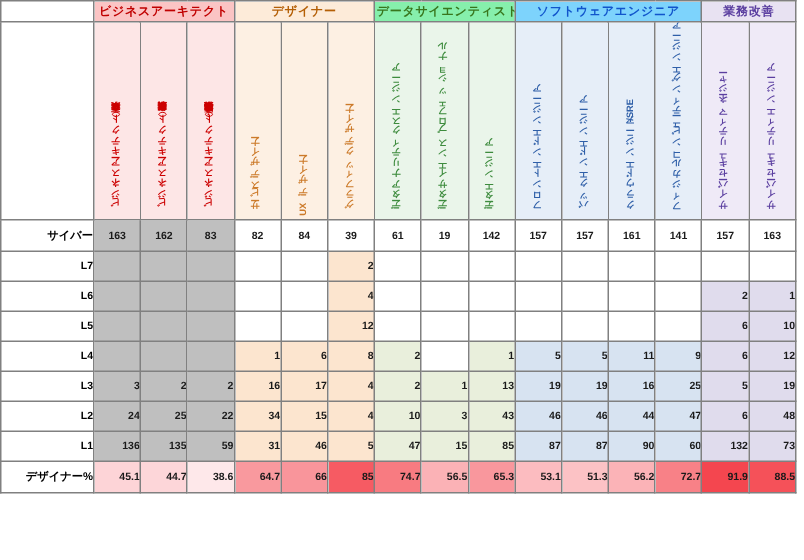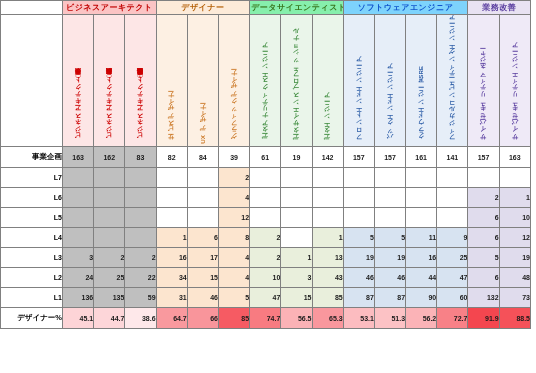--- a/index.html
+++ b/index.html
@@ -200,21 +200,21 @@
               <span class="vtxt">サイバーセキュリティマネージャー</span>
             </div>
           </th>
           <th class="ch-cy">
             <div class="vwrap">
               <span class="vtxt">サイバーセキュリティエンジニア</span>
             </div>
           </th>
         </tr>
         <tr class="emprow">
-          <td class="rowlabel">事業企画</td>
+          <td class="rowlabel">サイバー</td>
           <td class="cell grey" style="text-align: center;">163</td>
           <td class="cell grey" style="text-align: center;">162</td>
           <td class="cell grey" style="text-align: center;">83</td>
           <td class="cell" style="text-align: center;">82</td>
           <td class="cell" style="text-align: center;">84</td>
           <td class="cell" style="text-align: center;">39</td>
           <td class="cell" style="text-align: center;">61</td>
           <td class="cell" style="text-align: center;">19</td>
           <td class="cell" style="text-align: center;">142</td>
           <td class="cell" style="text-align: center;">157</td>

